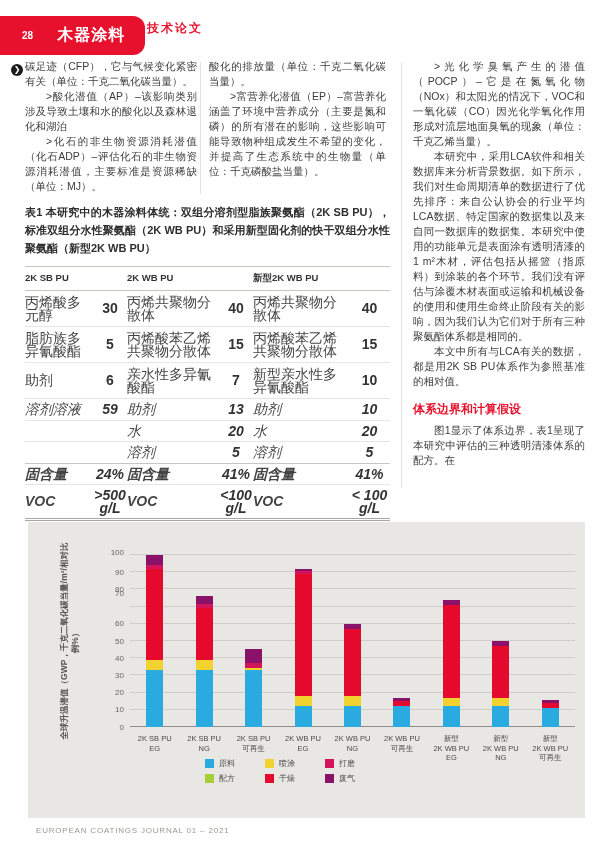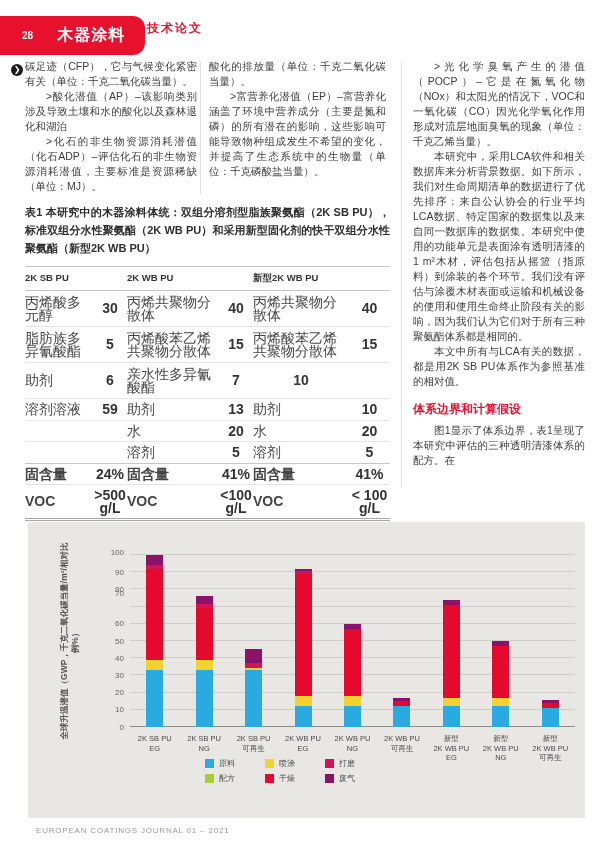--- a/index.html
+++ b/index.html
@@ -40,21 +40,21 @@
     line-height:18px; text-align:justify; margin-bottom:9px; }
   .tgrid { display:grid; grid-template-columns:68px 34px 92px 34px 96px 41px; }
   .thead { border-top:1px solid #c9c6c1; border-bottom:1px solid #c9c6c1;
     padding:5px 0; font-size:9.5px; font-weight:bold; color:#333; }
   .thead span { display:block; }
   .th1 { grid-column:1/3; } .th2 { grid-column:3/5; } .th3 { grid-column:5/7; }
   .trow { display:grid; grid-template-columns:68px 34px 92px 34px 96px 41px;
     border-top:1px solid #e7e5e1; padding:5px 0; font-size:14px;
     line-height:12.5px; color:#444; align-items:center; }
   .trow:first-child { border-top:none; }
-  .trow:nth-child(n+4) { padding:4px 0; }
+  .trow:nth-child(n+4) { padding:4px 0;font-style:italic; }
   .trow:last-child { border-bottom:3px double #aaa7a2; font-weight:bold; }
   .trow:nth-last-child(2) { border-top:1px solid #c9c6c1; font-weight:bold; }
   .tname { padding-right:6px; }
   .tval  { text-align:center; font-weight:bold; color:#333; }
 
   
   .fig-caption { position:absolute; left:25px; top:505px; width:560px;
     font-size:9.5px; font-weight:bold; color:#2e2e2e; }
   .chartbox { position:absolute; left:28px; top:522px; width:557px; height:296px;
     background:#E9E7E3; }
@@ -137,20 +137,21 @@
           <div class="tname">丙烯酸苯乙烯共聚物分散体</div>
           <div class="tval">15</div>
           <div class="tname">丙烯酸苯乙烯共聚物分散体</div>
           <div class="tval">15</div>
         </div>
         <div class="trow">
           <div class="tname">助剂</div>
           <div class="tval">6</div>
           <div class="tname">亲水性多异氰酸酯</div>
           <div class="tval">7</div>
+          <div class="tname">新型亲水性多异氰酸酯</div>
           <div class="tval">10</div>
         </div>
         <div class="trow">
           <div class="tname">溶剂溶液</div>
           <div class="tval">59</div>
           <div class="tname">助剂</div>
           <div class="tval">13</div>
           <div class="tname">助剂</div>
           <div class="tval">10</div>
         </div>

